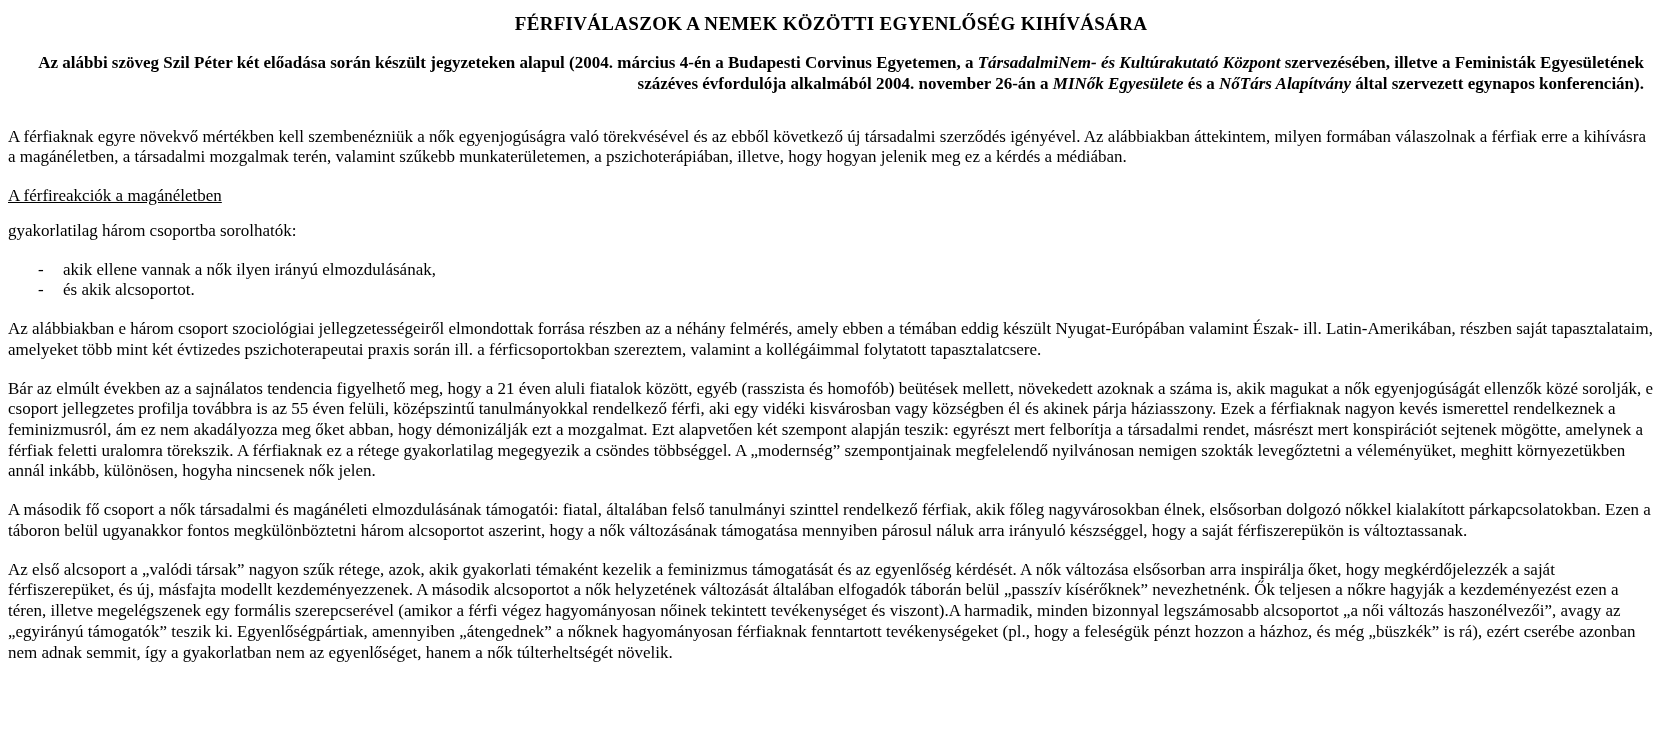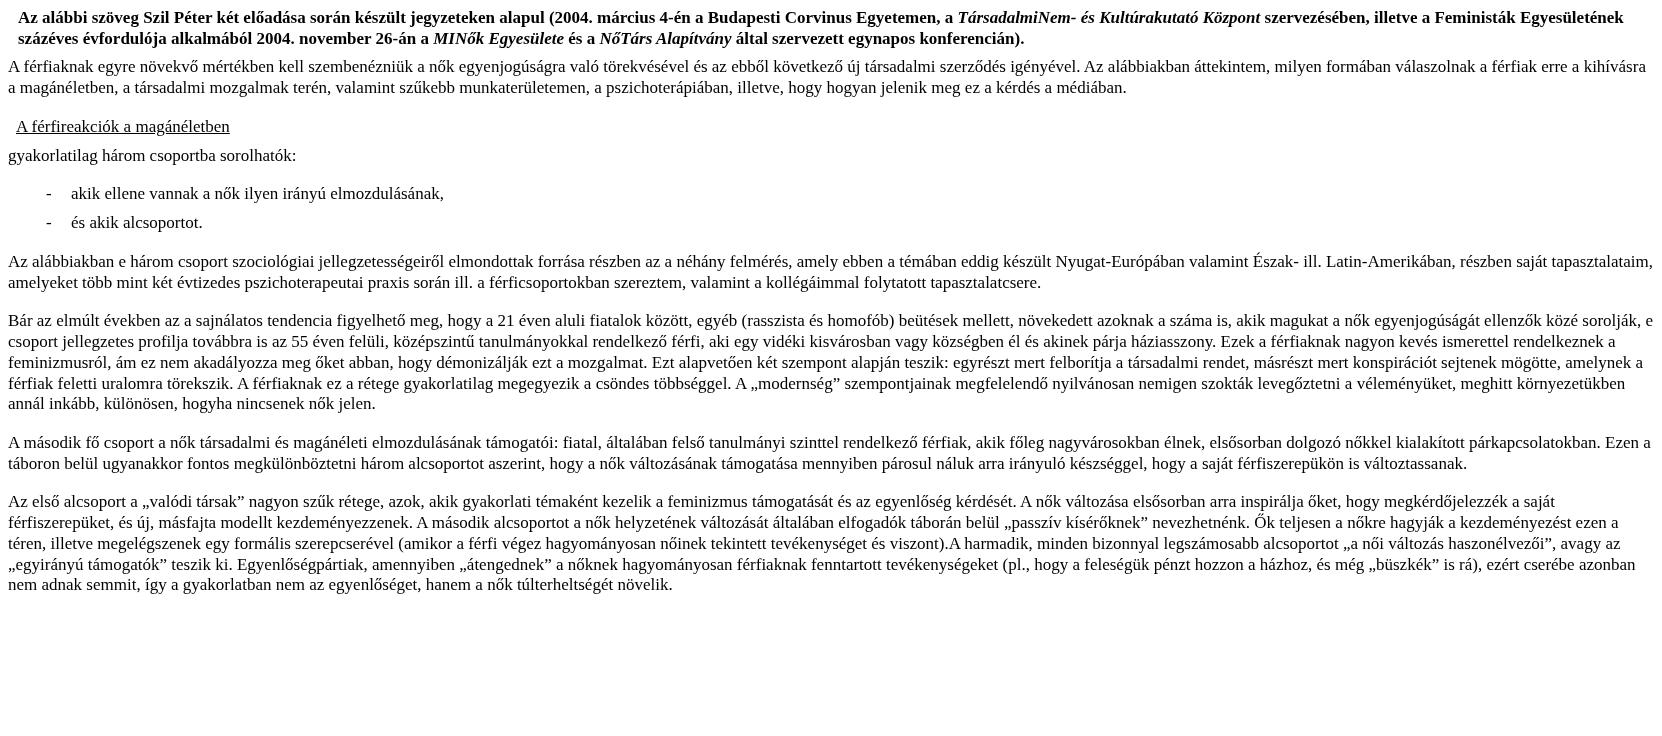--- a/index.html
+++ b/index.html
@@ -18,54 +18,55 @@
   }
   .page-title {
     font-size: 19px;
     font-weight: bold;
     text-align: center;
     margin: 4px 0 18px 0;
     letter-spacing: 0.3px;
   }
   .intro {
     font-weight: bold;
-    text-align: left;
-    margin: 0 10px 8px 10px;
+    text-align: right;
+    margin: 0 10px 32px 10px;
   }
   .intro .it {
     font-style: italic;
   }
   .para {
     margin: 0 0 18px 0;
   }
   .section-heading {
     text-decoration: underline;
-    margin: 8px;
+    margin: 0;
   }
   .section-intro {
-    margin: 0 0 18px 0;
+    margin: 14px 0 18px 0;
   }
   .bullet-list {
     list-style: none;
     margin: 18px 0 18px 0;
     padding: 0 0 0 30px;
   }
   .bullet-list li {
-    margin: 8px;
+    margin: 0;
   }
   .bullet-marker {
     display: inline-block;
     width: 25px;
   }
 </style>
 </head>
 <body>
 
 <div class="doc">
 
+  <h1 class="page-title">FÉRFIVÁLASZOK A NEMEK KÖZÖTTI EGYENLŐSÉG KIHÍVÁSÁRA</h1>
 
   <p class="intro"><span>Az alábbi szöveg Szil Péter két előadása során készült jegyzeteken alapul (2004. március 4-én a Budapesti Corvinus Egyetemen, a </span><span class="it">TársadalmiNem- és Kultúrakutató Központ</span><span> szervezésében, illetve a Feministák Egyesületének százéves évfordulója alkalmából 2004. november 26-án a </span><span class="it">MINők Egyesülete</span><span> és a </span><span class="it">NőTárs Alapítvány</span><span> által szervezett egynapos konferencián).</span></p>
 
   <p class="para">A férfiaknak egyre növekvő mértékben kell szembenézniük a nők egyenjogúságra való törekvésével és az ebből következő új társadalmi szerződés igényével. Az alábbiakban áttekintem, milyen formában válaszolnak a férfiak erre a kihívásra a magánéletben, a társadalmi mozgalmak terén, valamint szűkebb munkaterületemen, a pszichoterápiában, illetve, hogy hogyan jelenik meg ez a kérdés a médiában.</p>
 
   <div class="section-heading">A férfireakciók a magánéletben</div>
   <div class="section-intro">gyakorlatilag három csoportba sorolhatók:</div>
 
   <ul class="bullet-list">
     <li><span class="bullet-marker">-</span><span>akik ellene vannak a nők ilyen irányú elmozdulásának,</span></li>

